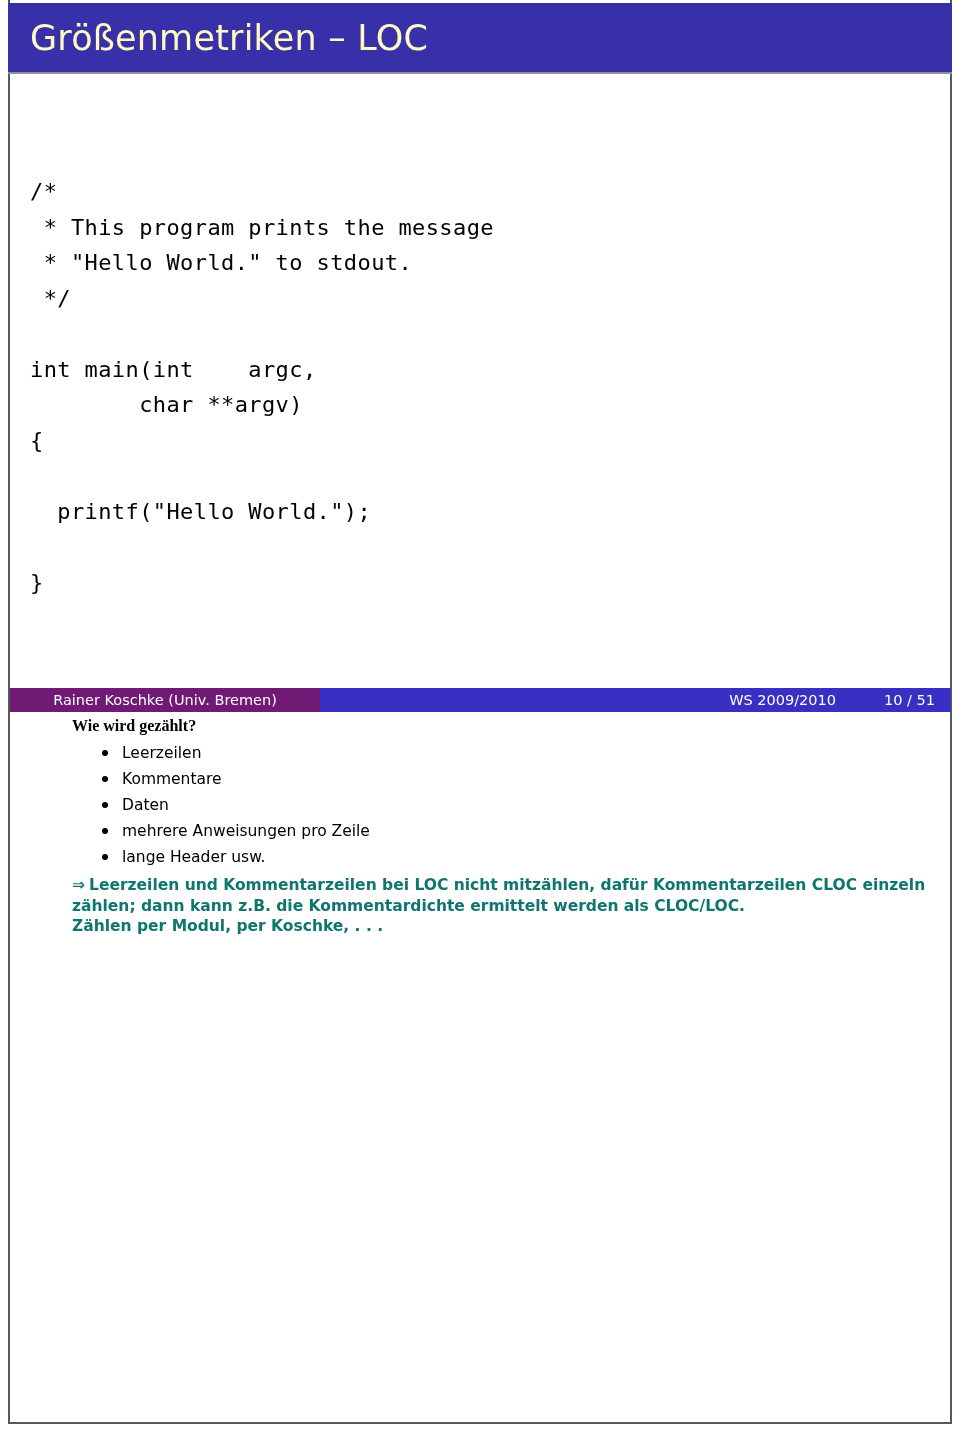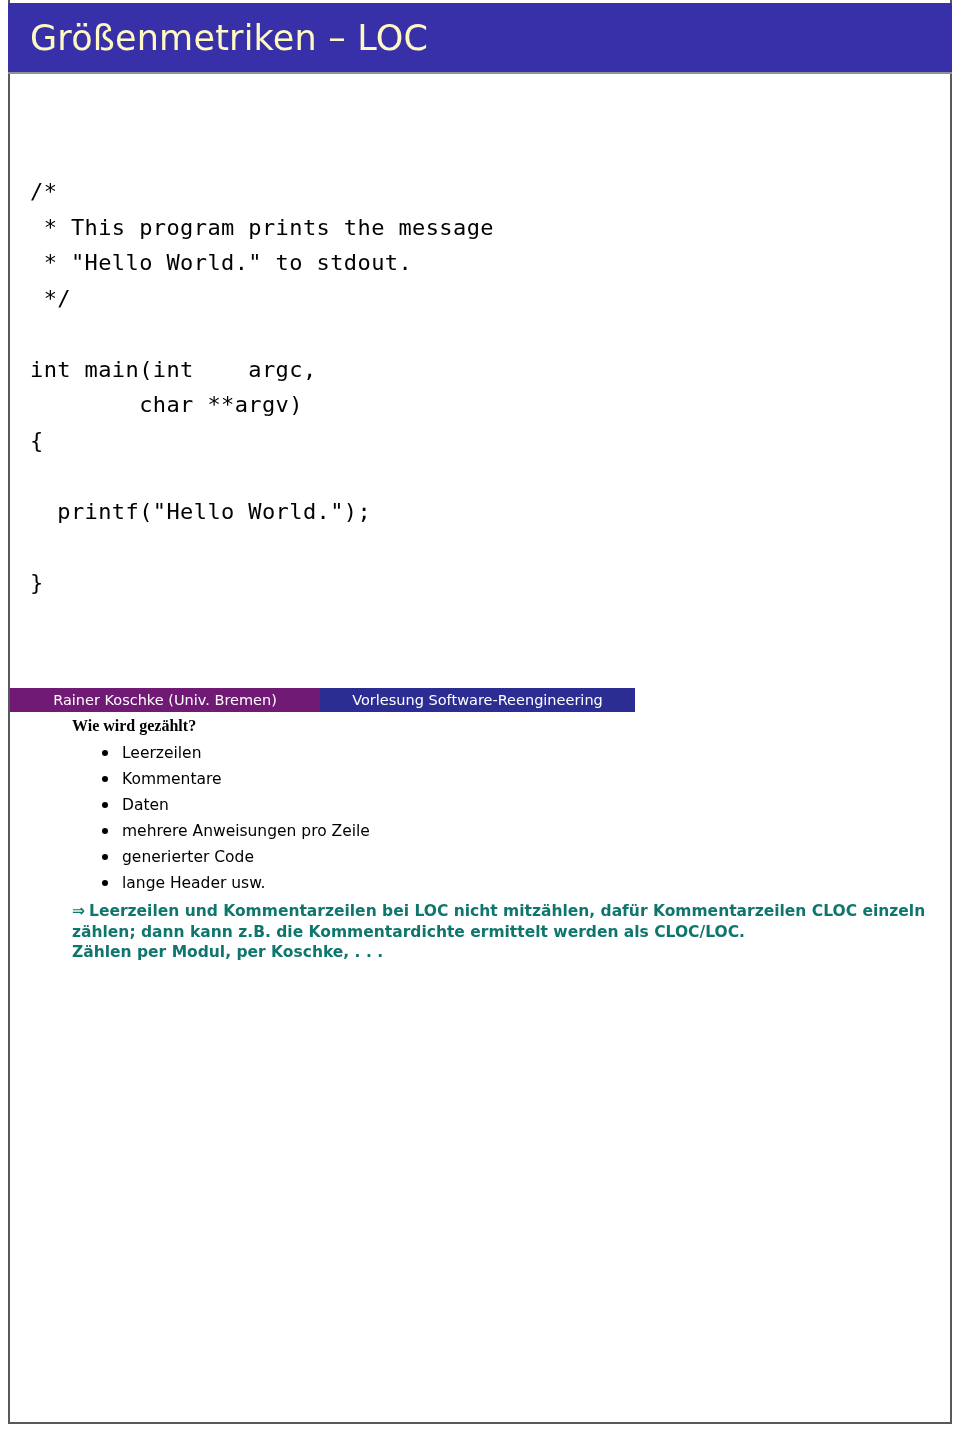--- a/index.html
+++ b/index.html
@@ -172,22 +172,23 @@
   <span class="title-text">Größenmetriken – LOC</span>
 </div>
 <div id="title-underline"></div>
 
 <pre id="code-block"><span class="code-line">/*</span><span class="code-line"> * This program prints the message</span><span class="code-line"> * "Hello World." to stdout.</span><span class="code-line"> */</span><span class="code-line"></span><span class="code-line">int main(int    argc,</span><span class="code-line">        char **argv)</span><span class="code-line">{</span><span class="code-line"></span><span class="code-line">  printf("Hello World.");</span><span class="code-line"></span><span class="code-line">}</span></pre>
 
 <div id="footer-bar">
   <div class="seg seg-author">
     <span>Rainer Koschke  (Univ. Bremen)</span>
   </div>
-  <div class="seg seg-lecture">
-    <span>Vorlesung Software-Reengineering</span>
+  <div class="seg seg-meta">
+    <span class="term">WS 2009/2010</span>
+    <span class="pages">10 / 51</span>
   </div>
 </div>
 
 <div id="content">
   <p class="lead">Wie wird gezählt?</p>
 
   <ul class="bullet-list">
     <li>
       <span class="dot"></span>
       <span>Leerzeilen</span>
@@ -196,24 +197,20 @@
       <span class="dot"></span>
       <span>Kommentare</span>
     </li>
     <li>
       <span class="dot"></span>
       <span>Daten</span>
     </li>
     <li>
       <span class="dot"></span>
       <span>mehrere Anweisungen pro Zeile</span>
-    </li>
-    <li>
-      <span class="dot"></span>
-      <span>generierter Code</span>
     </li>
     <li>
       <span class="dot"></span>
       <span>lange Header usw.</span>
     </li>
   </ul>
 
   <div id="paragraphs">
     <p class="p-implies"><span class="arrow">⇒</span><span>Leerzeilen und Kommentarzeilen bei LOC nicht mitzählen, dafür Kommentarzeilen CLOC einzeln zählen; dann kann z.B. die Kommentardichte ermittelt werden als CLOC/LOC.</span></p>
     <p><span>Zählen per Modul, per Koschke, . . .</span></p>

